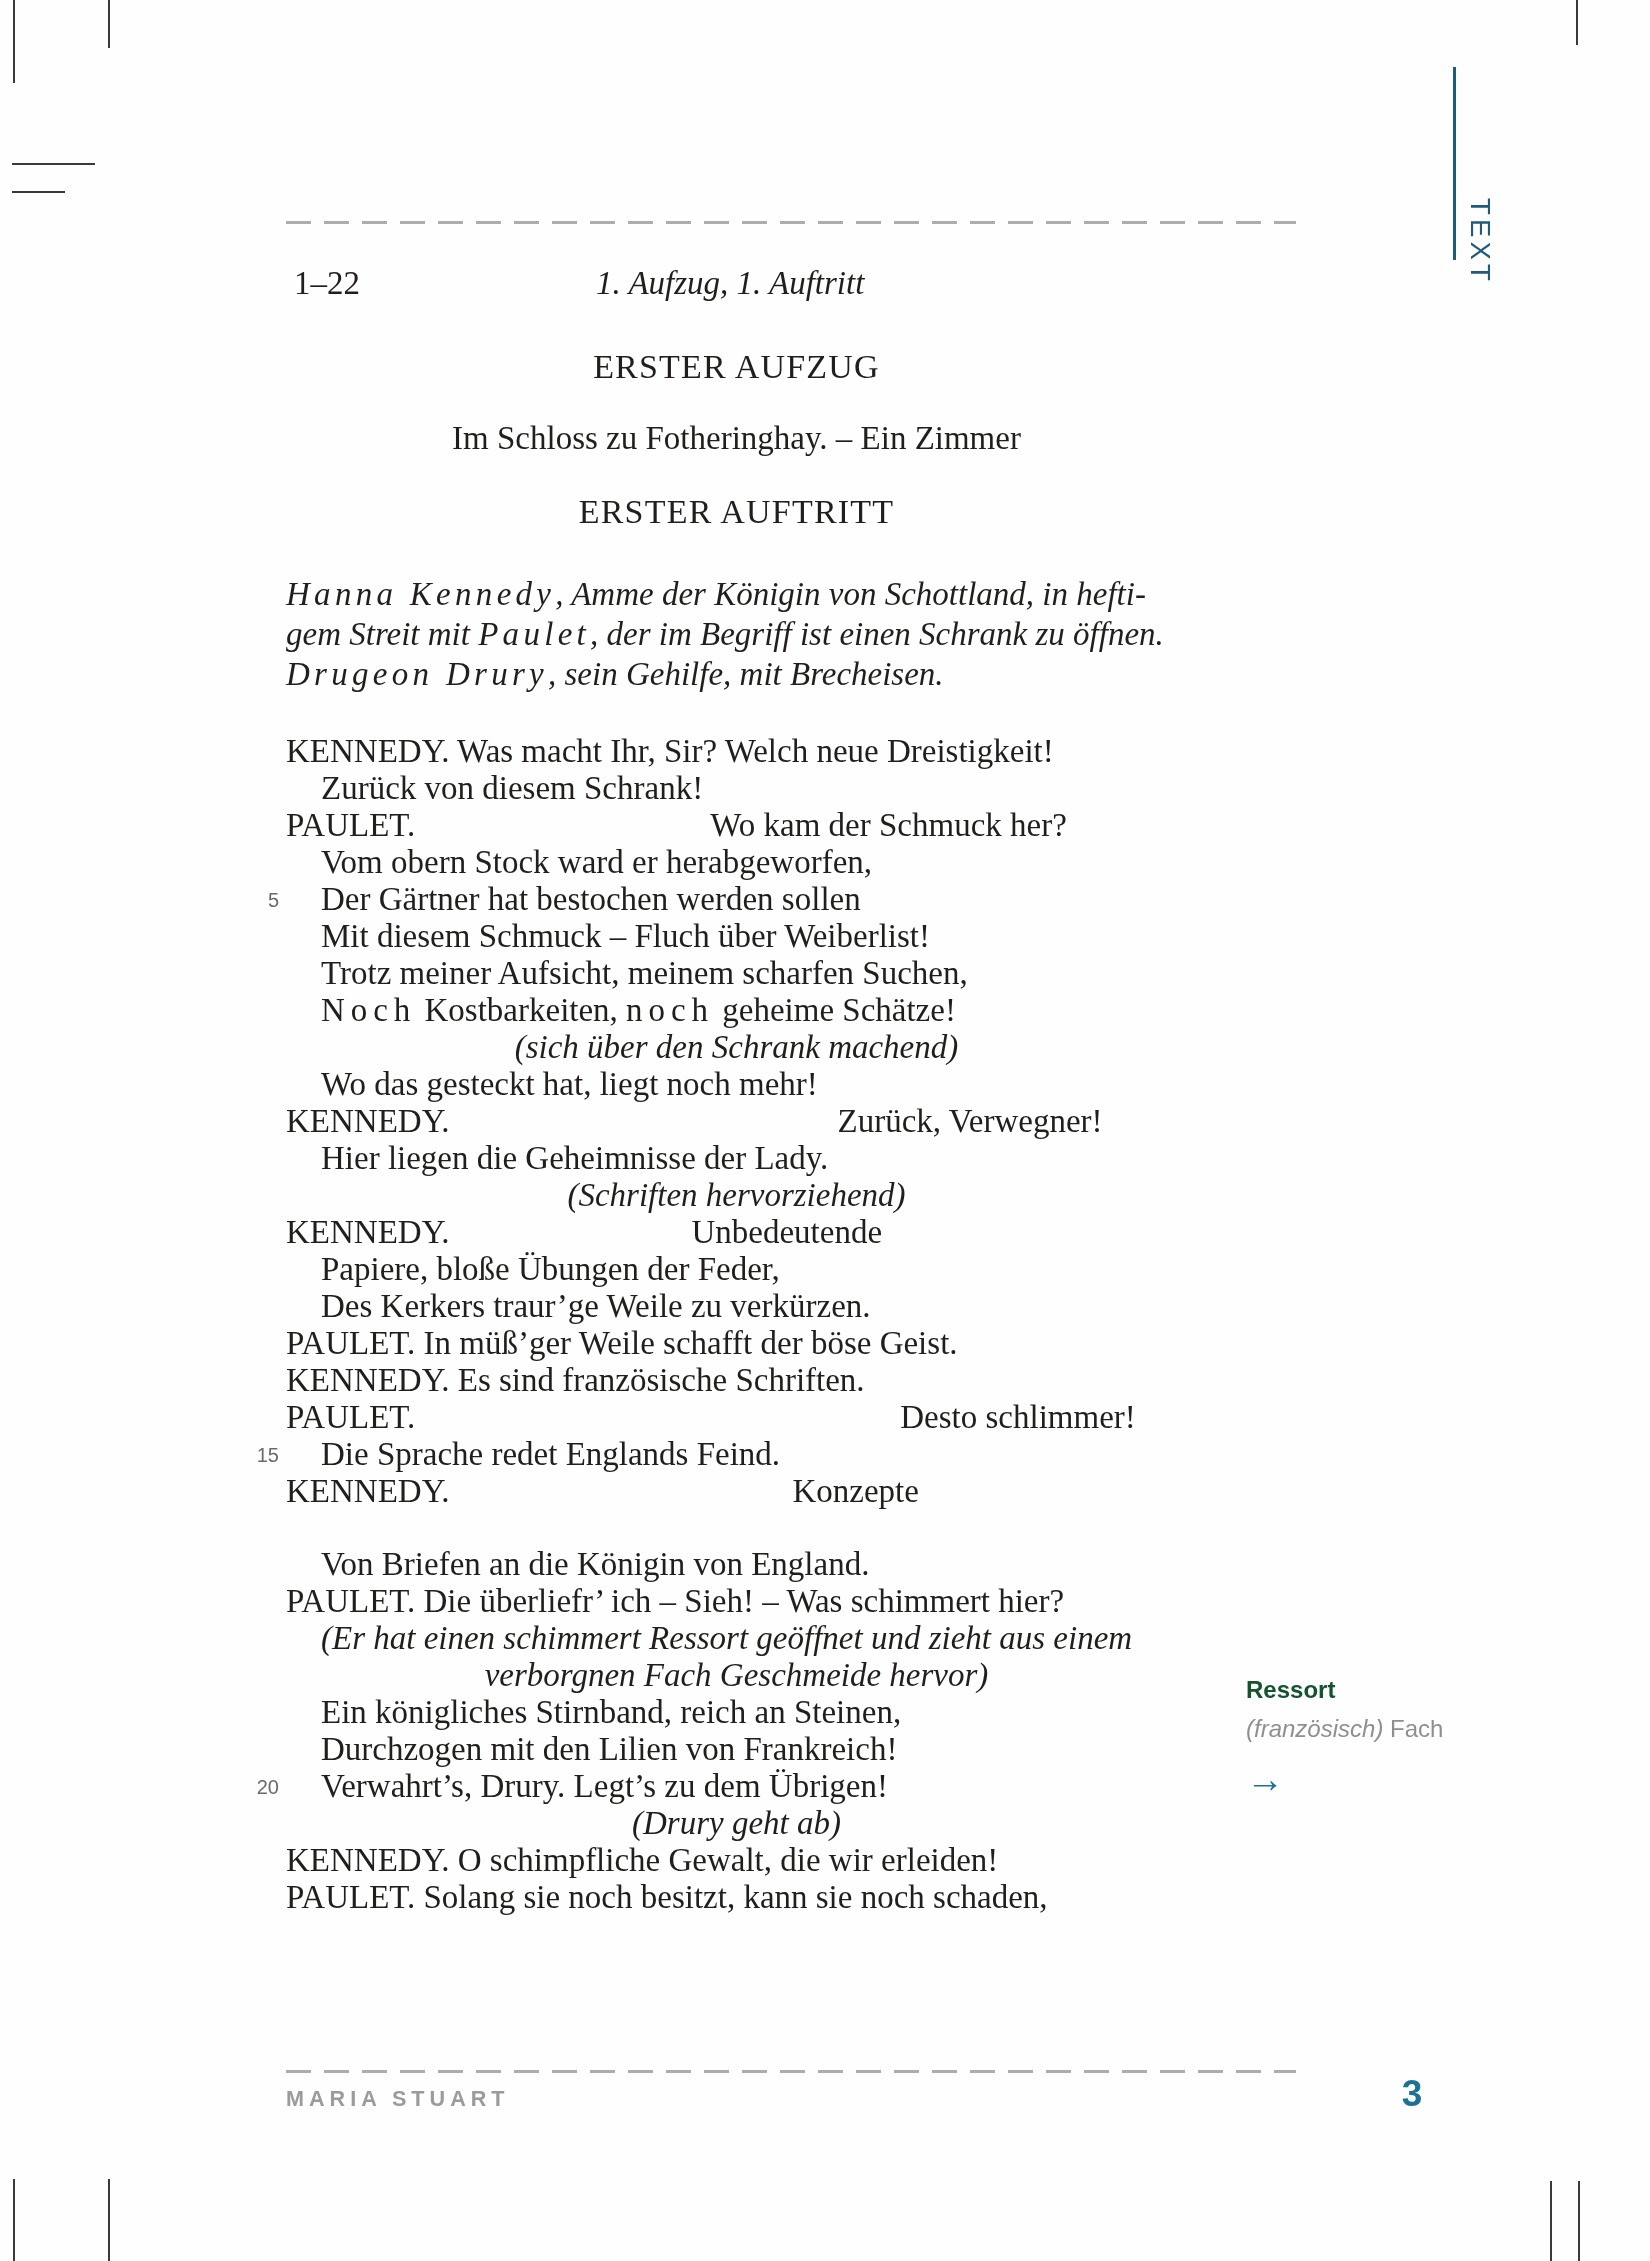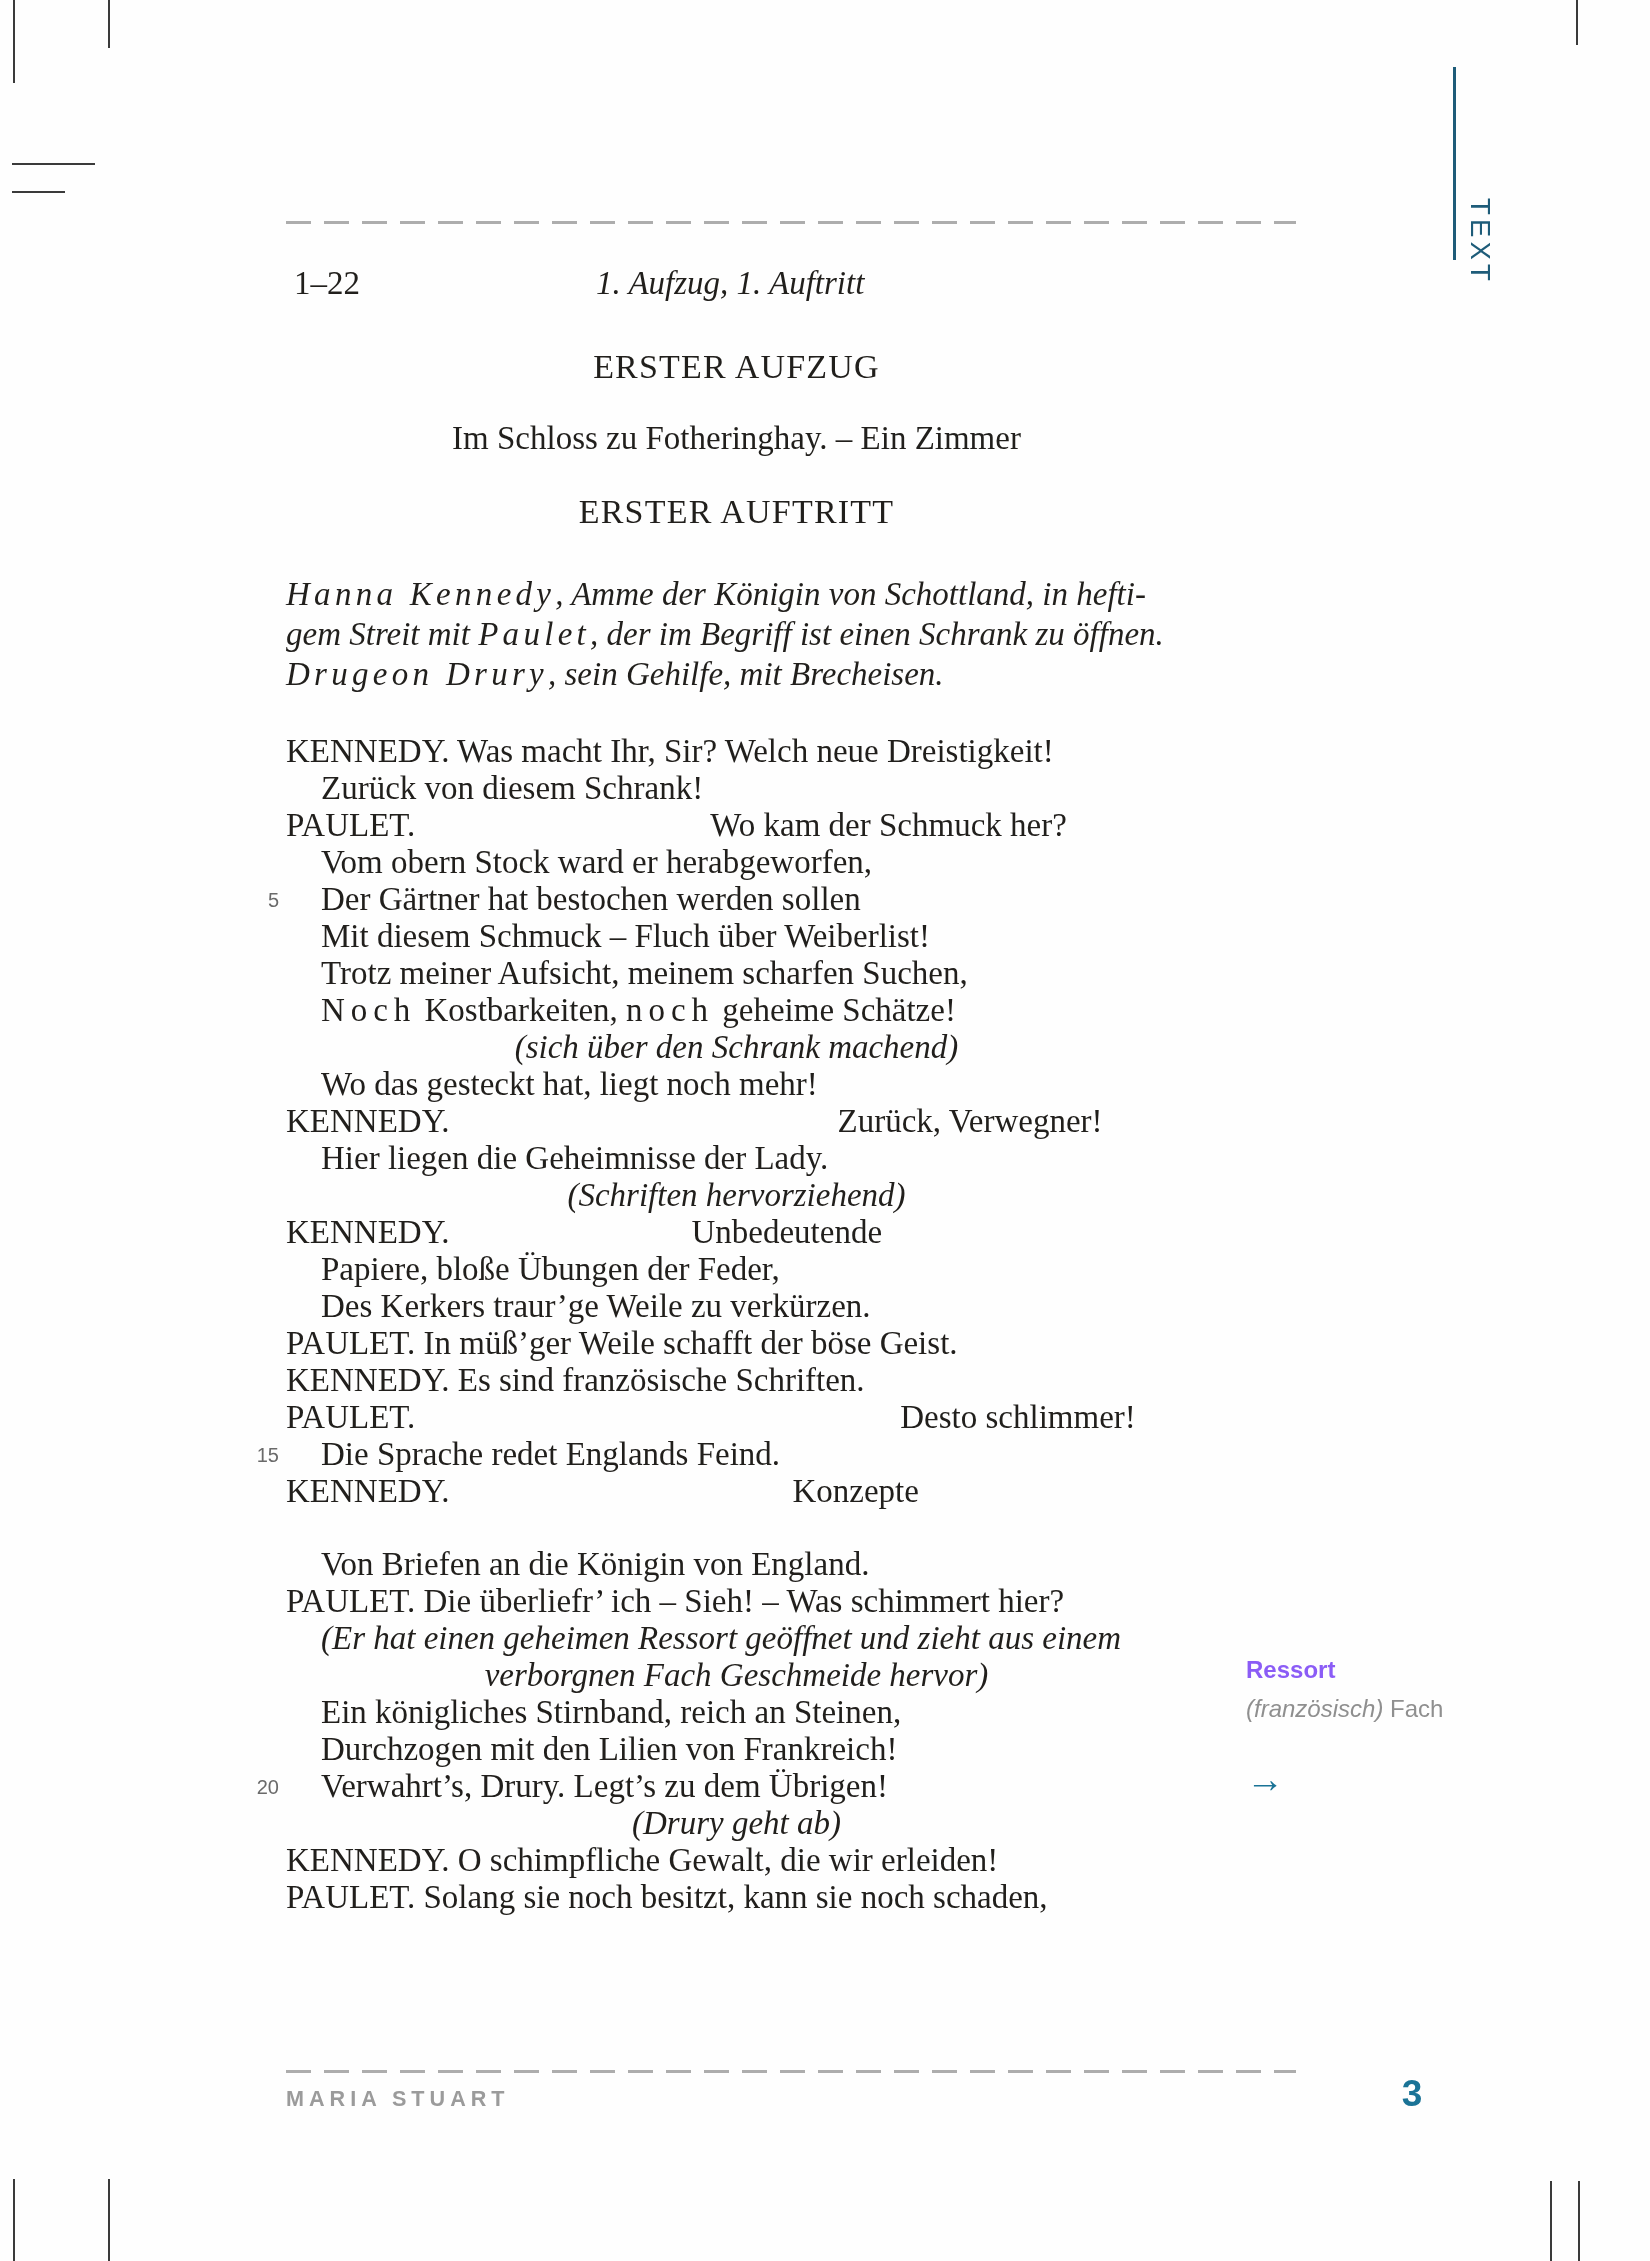--- a/index.html
+++ b/index.html
@@ -60,21 +60,21 @@
   }
   .i{font-style:italic;}
   .sp{font-style:italic;letter-spacing:0.13em;text-align:right;}
   .sp2{letter-spacing:0.18em;}
   
   .margin-note{
     position:absolute;left:1246px;top:1650px;width:283px;
     font-family:"Liberation Sans", sans-serif;
     font-size:24px;line-height:39px;color:var(--note);
   }
-  .note-term{font-weight:700;color:#8b5cf6;}
+  .note-term{font-weight:700;color:#14532d;margin-top:20px;}
   .note-gloss{color:#8f8f8f;}
   .note-arrow{
     position:absolute;left:1246px;top:1758px;
     font-family:"Liberation Sans", sans-serif;
     font-size:38px;color:var(--accent);
   }
   
   .footer-title{
     position:absolute;left:286px;top:2086px;
     font-family:"Liberation Sans", sans-serif;
@@ -138,21 +138,21 @@
       <div class="row"><span>KENNEDY.</span><span style="margin-left: 242px;">Unbedeutende</span></div>
       <div class="row" style="padding-left: 35px;"><span>Papiere, bloße Übungen der Feder,</span></div>
       <div class="row" style="padding-left: 35px;"><span>Des Kerkers traur’ge Weile zu verkürzen.</span></div>
       <div class="row"><span>PAULET. In müß’ger Weile schafft der böse Geist.</span></div>
       <div class="row"><span>KENNEDY. Es sind französische Schriften.</span></div>
       <div class="row"><span>PAULET.</span><span style="margin-left: 485px;">Desto schlimmer!</span></div>
       <div class="row" style="padding-left: 35px;"><span class="lnum">15</span><span>Die Sprache redet Englands Feind.</span></div>
       <div class="row"><span>KENNEDY.</span><span style="margin-left: 343px;">Konzepte</span></div>
       <div class="row" style="padding-left: 35px; margin-top: 36px;"><span>Von Briefen an die Königin von England.</span></div>
       <div class="row"><span>PAULET. Die überliefr’ ich – Sieh! – Was schimmert hier?</span></div>
-      <div class="row" style="padding-left: 35px;"><span class="i">(Er hat einen geheimen Ressort geöffnet und zieht aus einem</span></div>
+      <div class="row" style="padding-left: 35px;"><span class="i">(Er hat einen schimmert Ressort geöffnet und zieht aus einem</span></div>
       <div class="row center"><span class="i">verborgnen Fach Geschmeide hervor)</span></div>
       <div class="row" style="padding-left: 35px;"><span>Ein königliches Stirnband, reich an Steinen,</span></div>
       <div class="row" style="padding-left: 35px;"><span>Durchzogen mit den Lilien von Frankreich!</span></div>
       <div class="row" style="padding-left: 35px;"><span class="lnum">20</span><span>Verwahrt’s, Drury. Legt’s zu dem Übrigen!</span></div>
       <div class="row center"><span class="i">(Drury geht ab)</span></div>
       <div class="row"><span>KENNEDY. O schimpfliche Gewalt, die wir erleiden!</span></div>
       <div class="row"><span>PAULET. Solang sie noch besitzt, kann sie noch schaden,</span></div>
     </div>
 
   <div class="margin-note">

